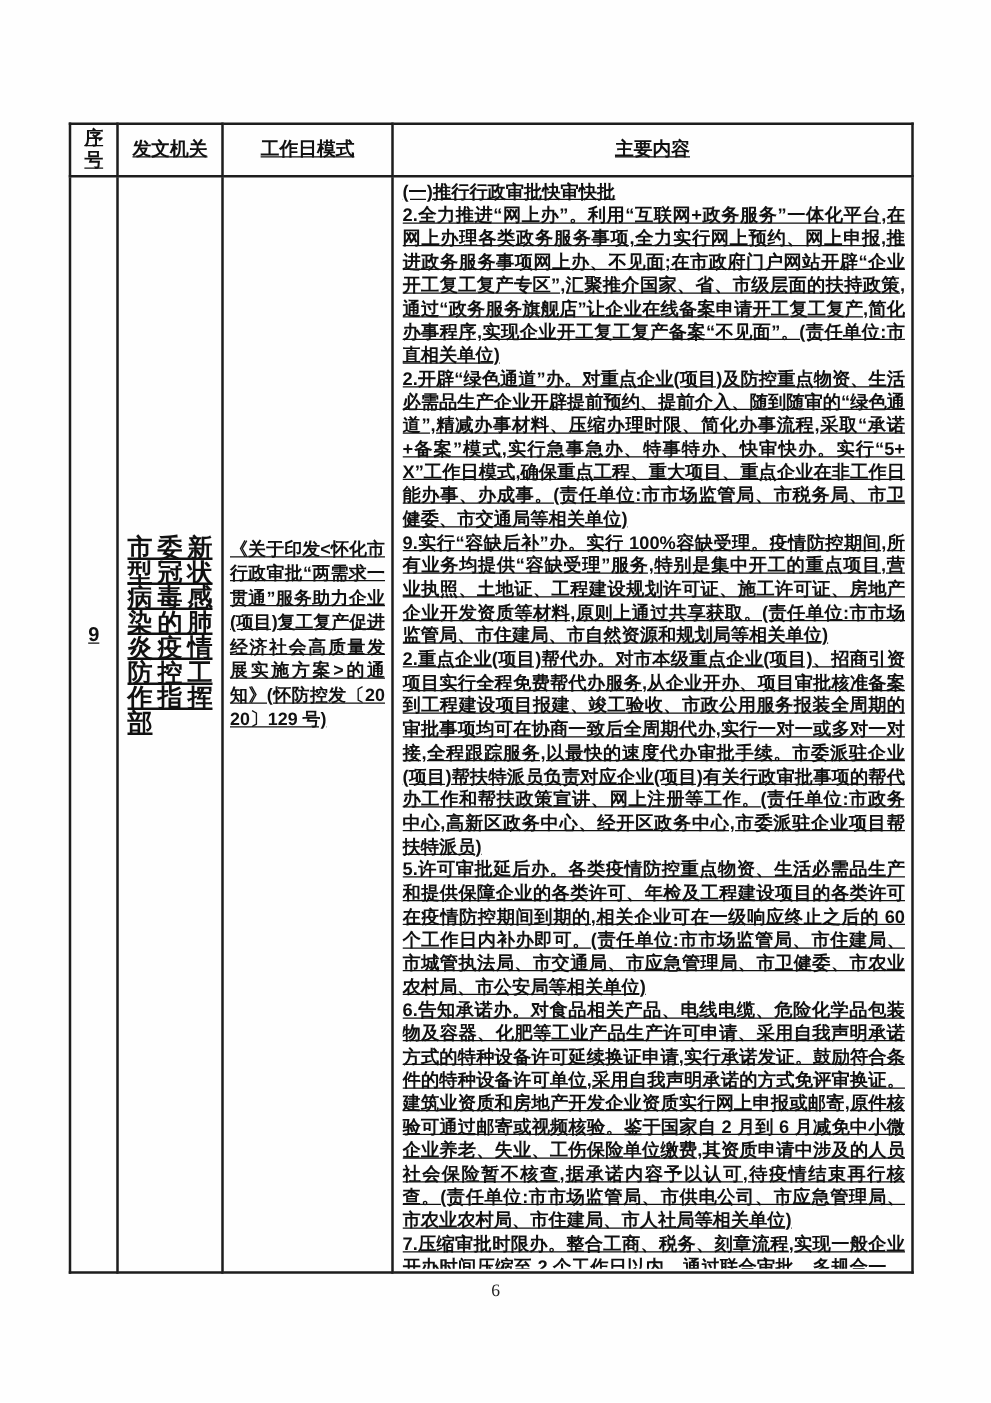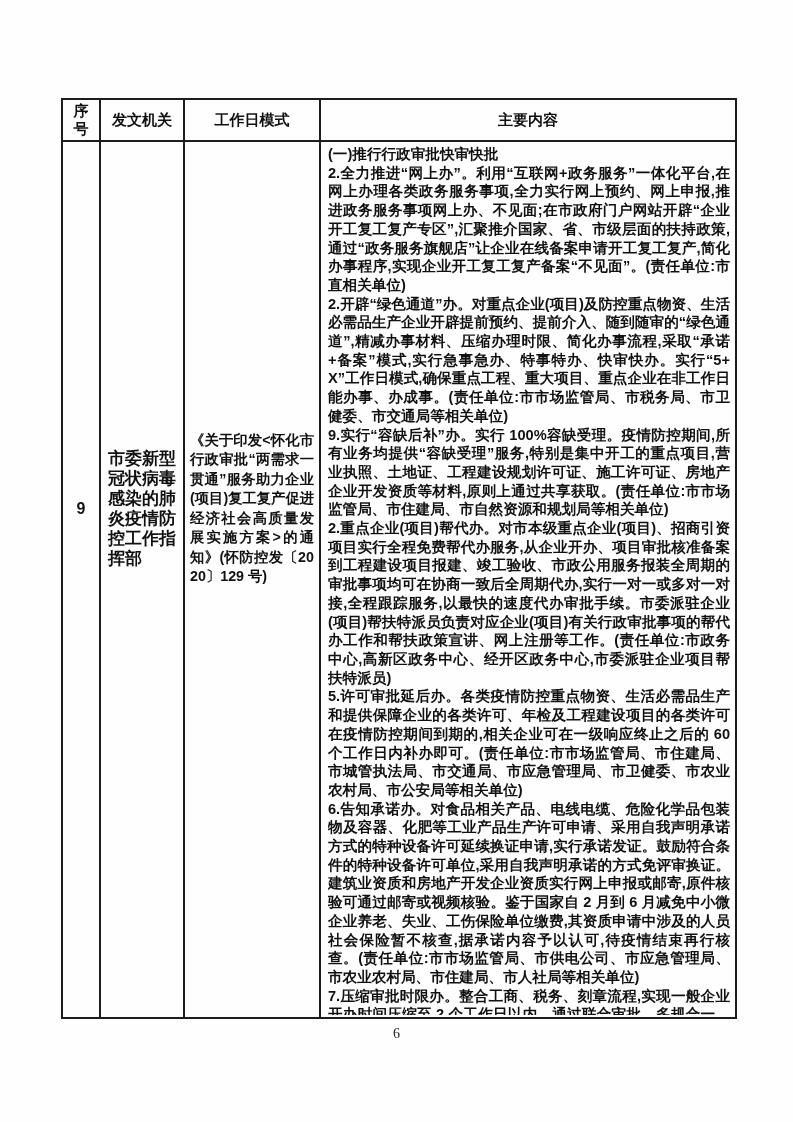--- a/index.html
+++ b/index.html
@@ -11,25 +11,26 @@
     position: relative;
     width: 793px;
     height: 1122px;
     background: #fefefe;
     font-family: "Liberation Sans", sans-serif;
     color: #111111;
     overflow: hidden;
   }
   table.doc-table {
     position: absolute;
-    left: 61px;
+    left: 55px;
     top: 98px;
     width: 674px;
     border-collapse: collapse;
     table-layout: fixed;
+    text-decoration: underline;
   }
   .doc-table th, .doc-table td {
     border: 2px solid #1d1d1d;
     box-sizing: border-box;
     padding: 4px;
   }
   .doc-table thead th {
     height: 42px;
     font-size: 15px;
     font-weight: bold;
@@ -50,21 +51,21 @@
     font-size: 16px;
     font-weight: bold;
     padding-bottom: 146px !important;
   }
   .authority-cell {
     padding-bottom: 146px !important;
   }
   .authority-text {
     width: 68px;
     margin: 8px auto;
-    font-size: 17px;
+    font-size: 20px;
     font-weight: bold;
     line-height: 20px;
     text-align: justify;
     word-break: break-all;
   }
   .title-cell {
     padding-bottom: 146px !important;
   }
   .title-text {
     width: 124px;

